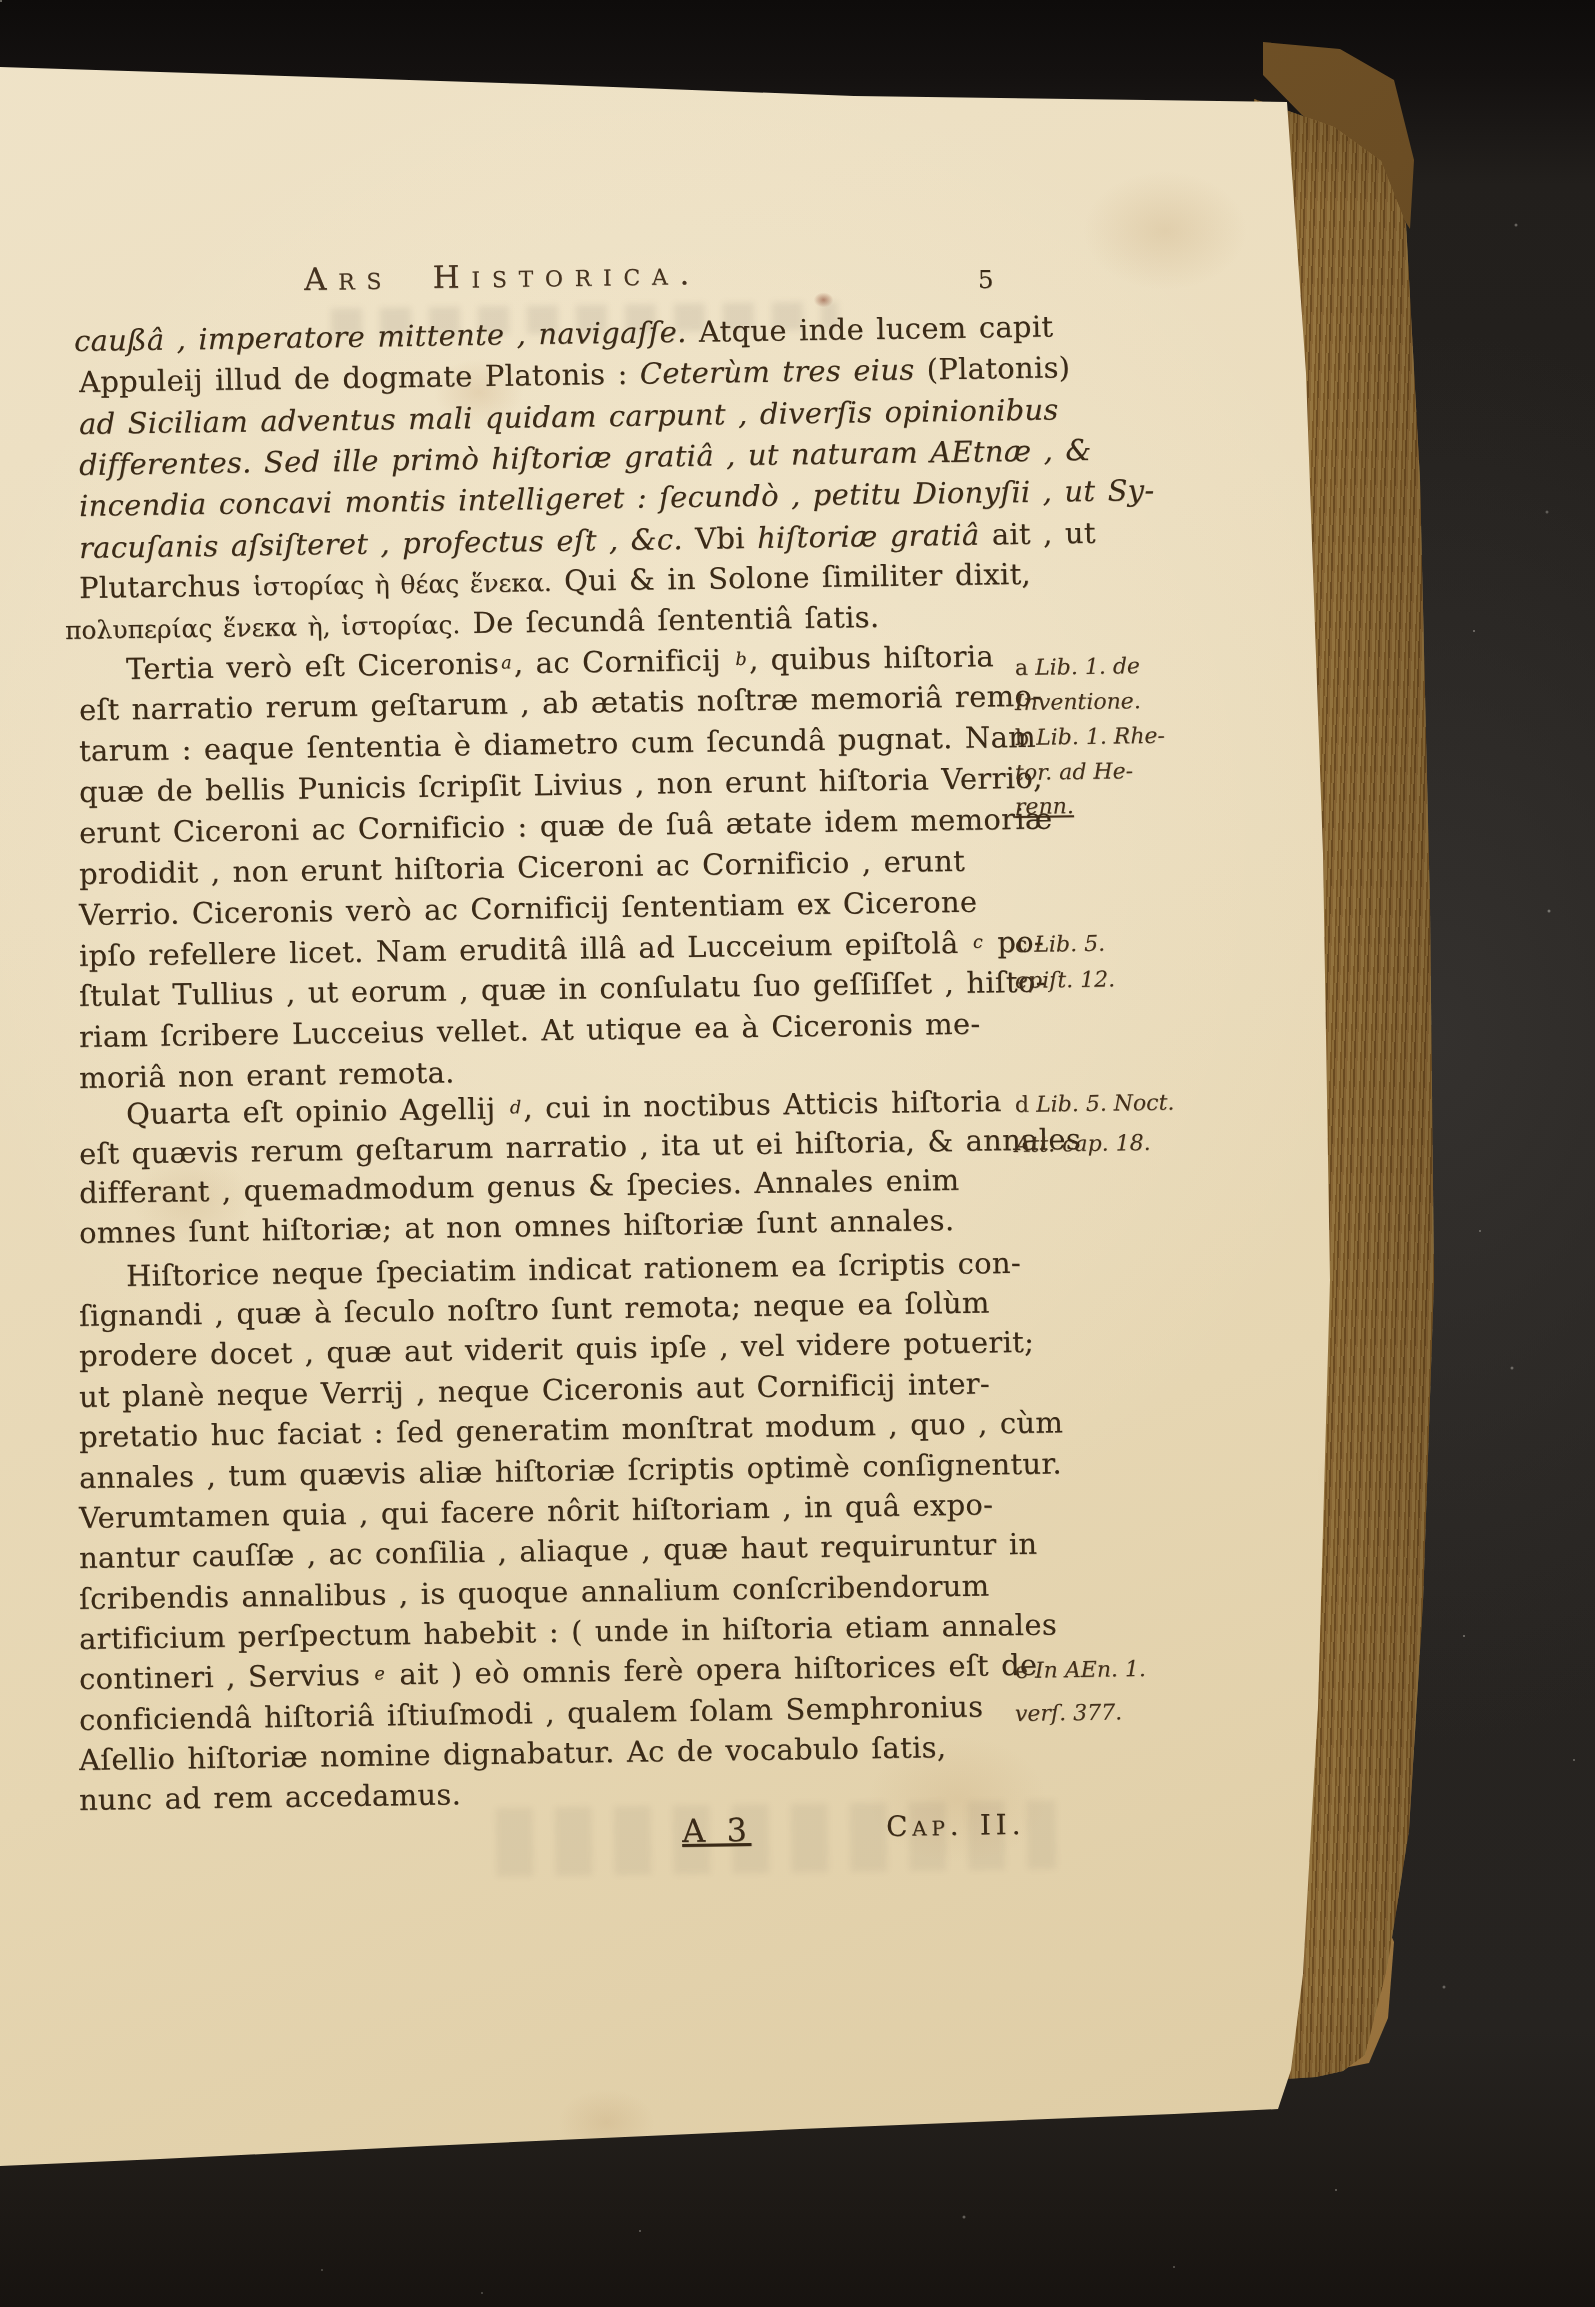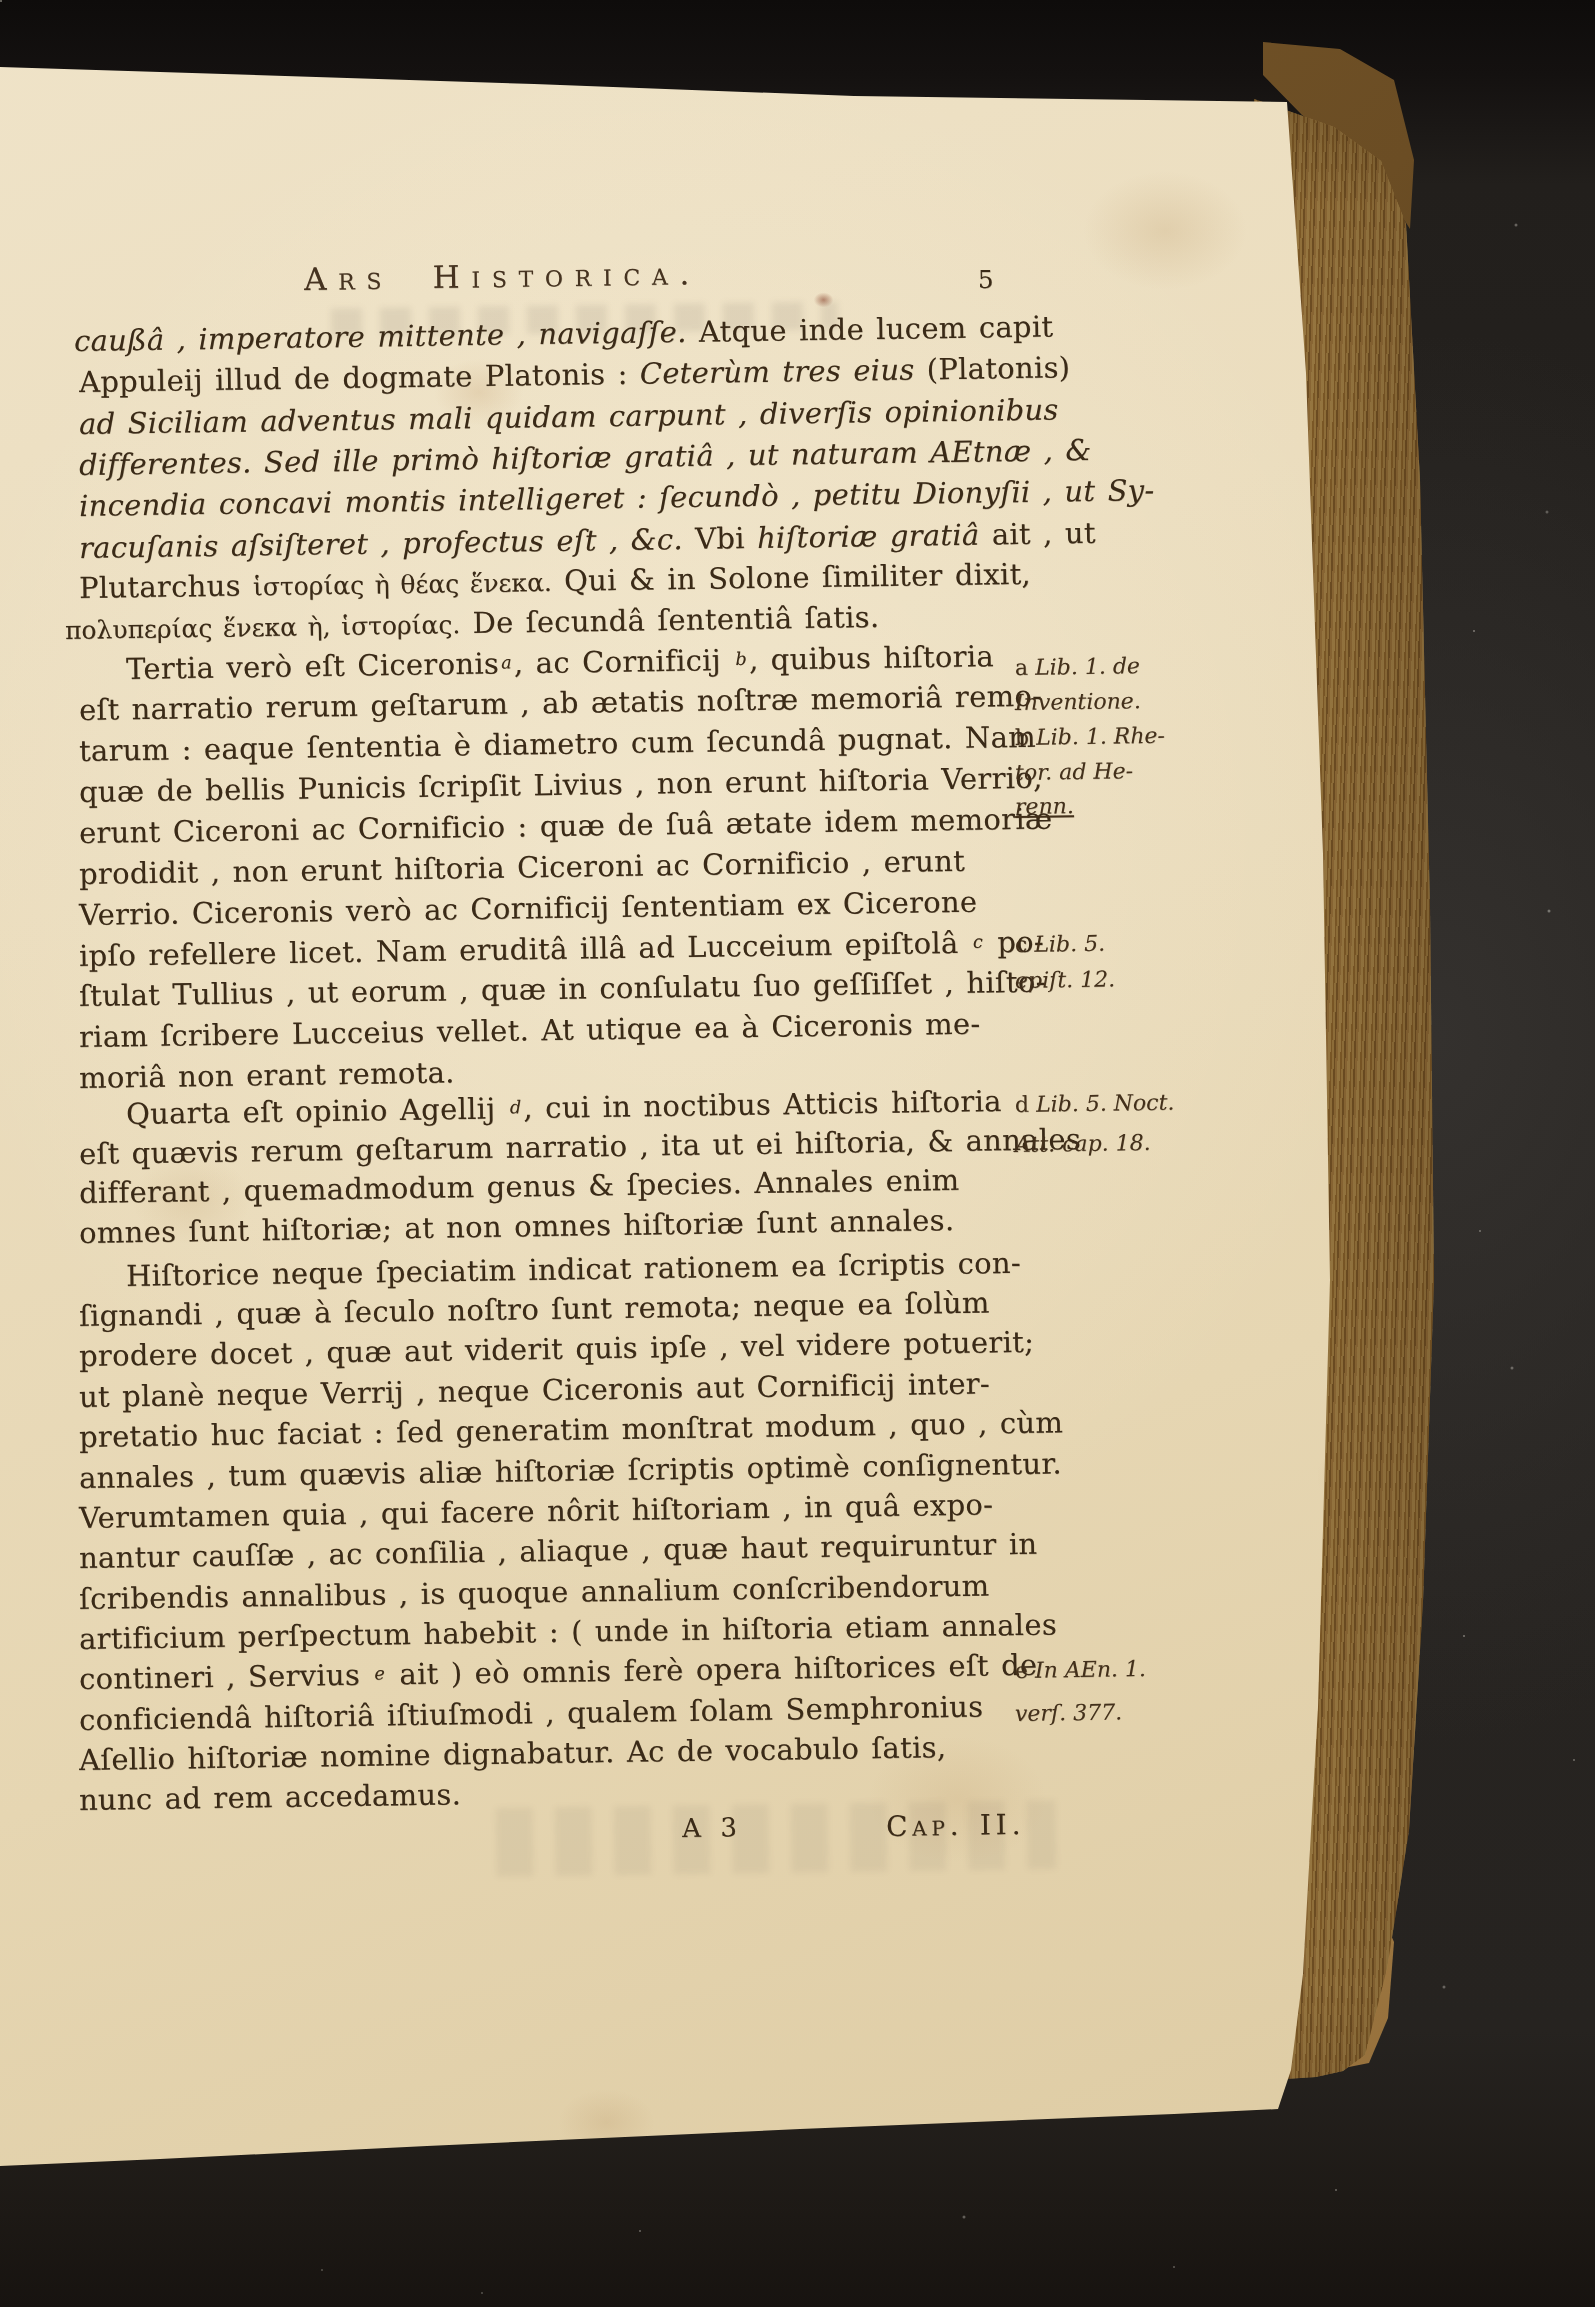--- a/index.html
+++ b/index.html
@@ -89,21 +89,21 @@
     font-size:31px;font-variant:small-caps;letter-spacing:11.7px;word-spacing:18px;
     color:#463320;
   }
   .pageno{font-size:24.5px;}
   .margin-note{
     position:absolute;white-space:nowrap;font-size:22px;line-height:1;
     transform:rotate(-0.85deg);transform-origin:0 50%;
     color:#43301b;text-shadow:0.3px 0.4px 0.3px rgba(58,42,24,.35);
   }
   .margin-note .it{font-style:italic;}
-  .sig{font-size:26px;letter-spacing:4.3px;}
+  .sig{font-size:32px;letter-spacing:4.3px;text-decoration:underline;}
   .catch{font-size:28px;font-variant:small-caps;letter-spacing:4.8px;}
 </style>
 </head>
 <body>
 
 <div class="scene">
   <div class="bg"></div>
   <div class="speckles"></div>
   <div class="cover-corner"></div>
   <div class="cover-flap"></div>

